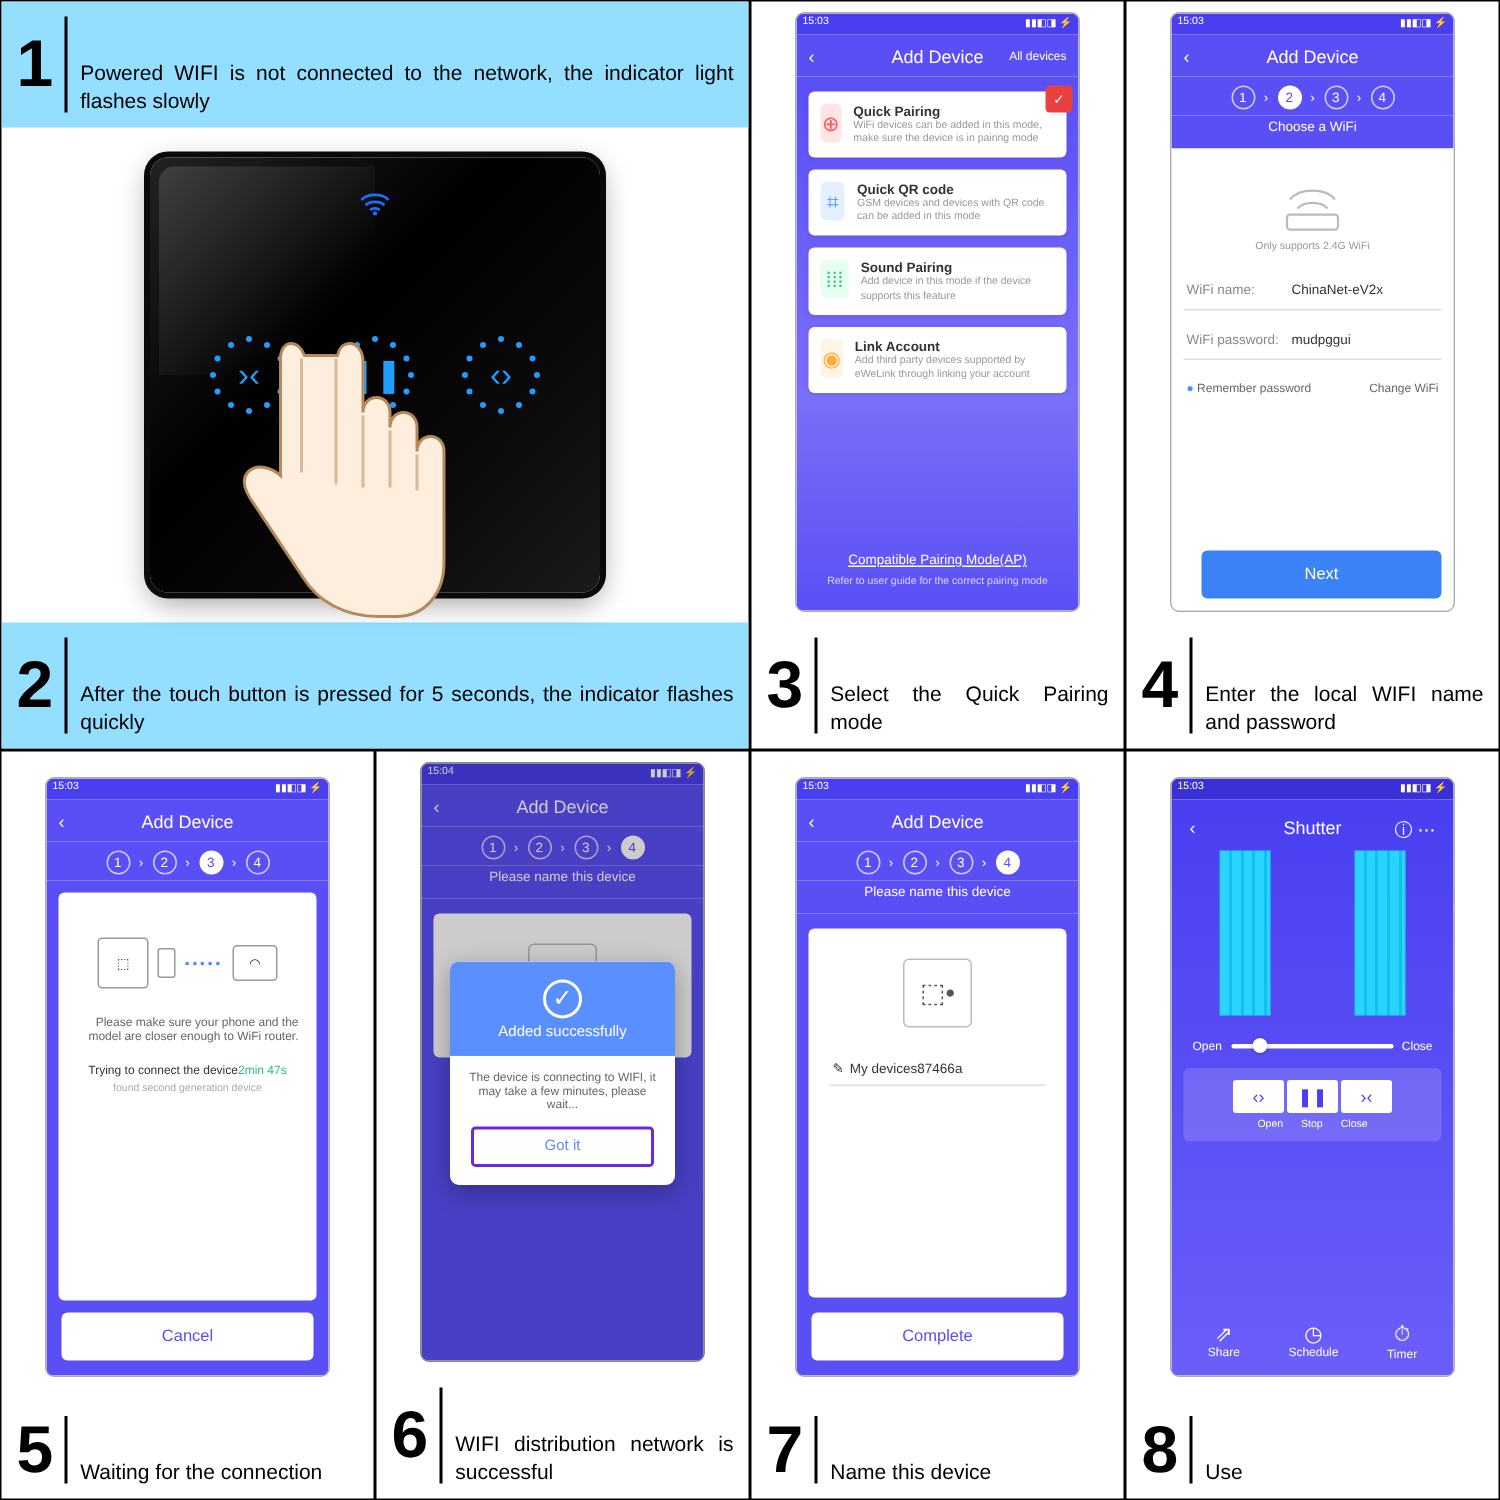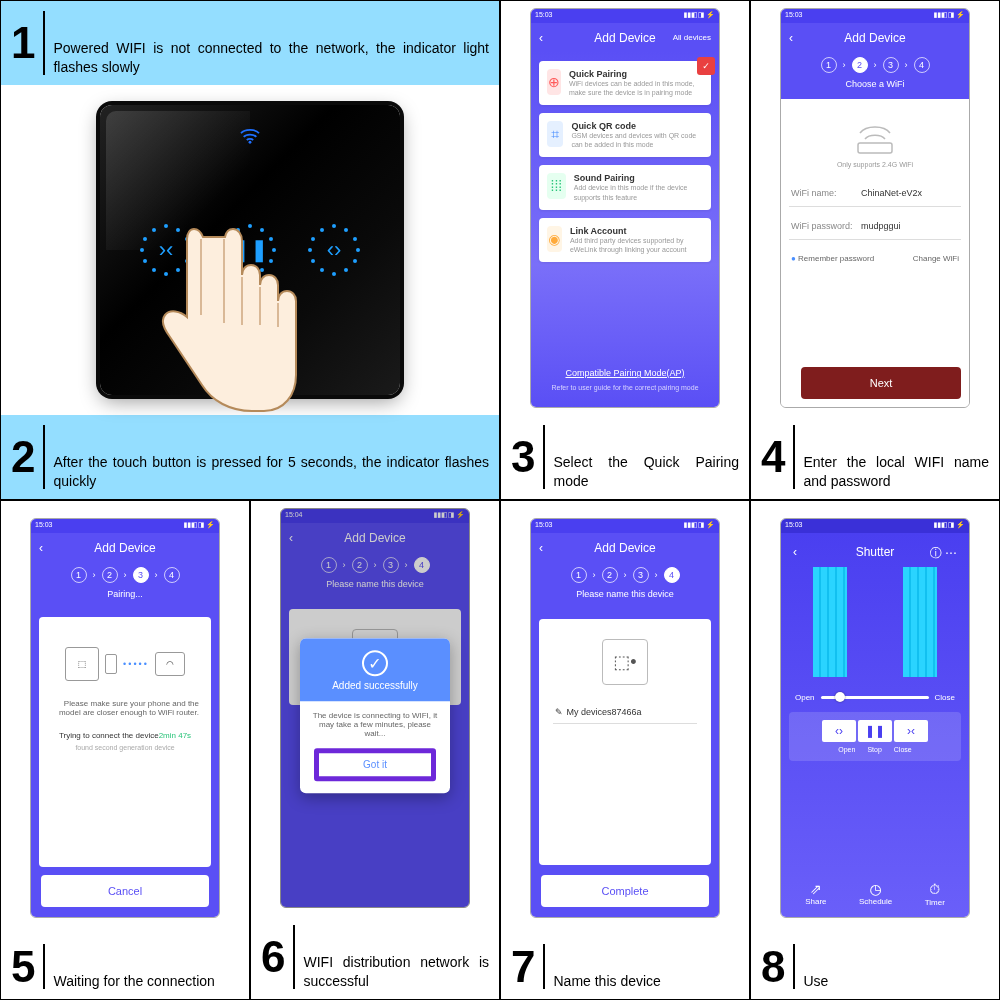--- a/index.html
+++ b/index.html
@@ -134,21 +134,21 @@
   .ph-field {
     border-bottom: 1px solid #ddd;
     padding: 8px 2px;
     display: flex;
     font-size: 9px;
   }
   .ph-field .lbl { color: #888; width: 70px; }
   .ph-checkbox { display: flex; align-items: flex-end; gap: 4px; font-size: 8px; color: #666; padding: 8px 2px; justify-content: space-between; }
   .ph-btn {
     margin-top: auto;
-    background: #7f1d1d;
+    background: #3b82f6;
     color: #fff;
     text-align: center;
     padding: 10px;
     border-radius: 4px;
     font-size: 11px;
     margin-left: 12px;
   }
   .ph-btn.white { background: #fff; color: #5a4ff5; }
 
   .ph-pairbox {
@@ -181,21 +181,21 @@
   }
   .ph-modal .mh {
     background: #5a8fff; color: #fff; padding: 12px 8px 10px;
   }
   .ph-modal .check {
     width: 26px; height: 26px; border: 2px solid #fff; border-radius: 50%;
     margin: 0 auto 4px; display: flex; align-items: center; justify-content: center;
     font-size: 16px;
   }
   .ph-modal .mb { padding: 10px 8px; font-size: 8px; color: #666; }
-  .ph-modal .mbtn { border: 5px solid #6d28d9; color: #5a8fff; margin: 0 14px 12px; padding: 6px; border-radius: 3px; font-size: 10px; }
+  .ph-modal .mbtn { border: 2px solid #6d28d9; color: #5a8fff; margin: 0 14px 12px; padding: 6px; border-radius: 3px; font-size: 10px; }
 
   .ph-namebox {
     background: #fff; border-radius: 4px; margin: 10px 8px; flex: 1;
     display: flex; flex-direction: column; padding: 14px;
   }
   .ph-devicon {
     width: 46px; height: 46px; border: 1px solid #bbb; border-radius: 4px;
     margin: 6px auto 16px;
     display: flex; align-items: center; justify-content: center;
     font-size: 18px; color: #555;
@@ -470,21 +470,20 @@
         </div>
         <div class="ph-steps">
           <div class="s">1</div>
             <span>›</span>
           <div class="s">2</div>
             <span>›</span>
           <div class="s on">3</div>
             <span>›</span>
           <div class="s">4</div>
         </div>
-        <div class="ph-sub">Pairing...</div>
         <div style="flex:1; background:#5a4ff5; display:flex; flex-direction:column;">
           <div class="ph-pairbox">
             <div class="ph-pairillus">
               <div class="dev">⬚</div>
               <div style="width:12px;height:20px;border:1px solid #999;border-radius:2px;"></div>
               <span style="color:#4a8fff;letter-spacing:2px;">•••••</span>
               <div class="dev" style="width:30px;height:24px;">◠</div>
             </div>
             <div style="font-size:8px;color:#666;text-align:right;padding:0 4px 14px;">Please make sure your phone and the model are closer enough to WiFi router.</div>
             <div style="font-size:8px;">

